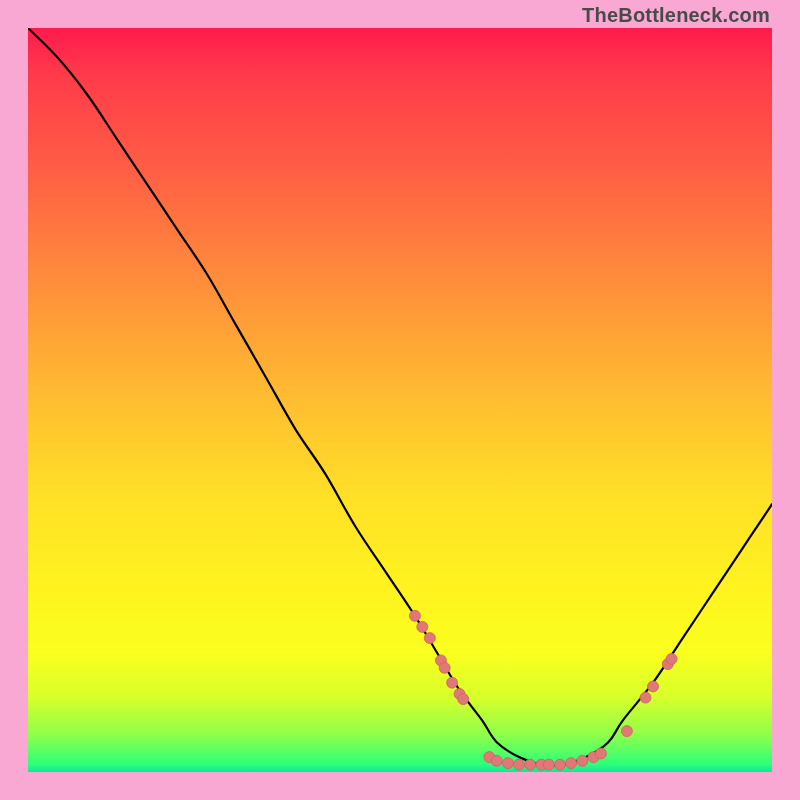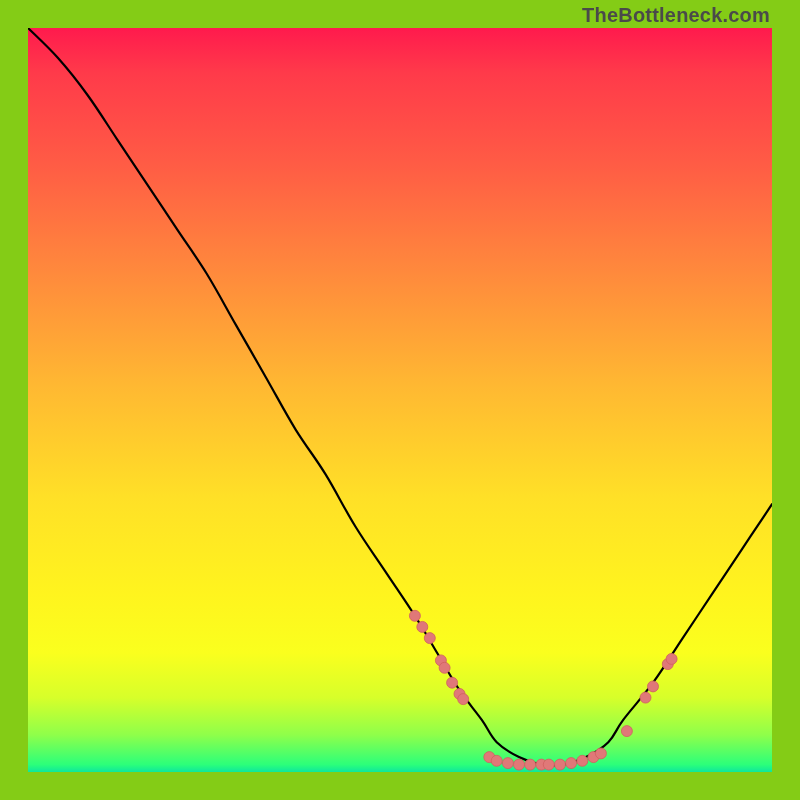--- a/index.html
+++ b/index.html
@@ -8,21 +8,21 @@
     width: 800px;
     height: 800px;
     background: #000;
     font-family: Arial, Helvetica, sans-serif;
     overflow: hidden;
   }
   .frame {
     position: relative;
     width: 800px;
     height: 800px;
-    background: #84cc16;
+    background: #f9a8d4;
   }
   .plot {
     position: absolute;
     left: 28px;
     top: 28px;
     width: 744px;
     height: 744px;
     
     background: linear-gradient(to bottom,
       #ff1a4d 0%,

